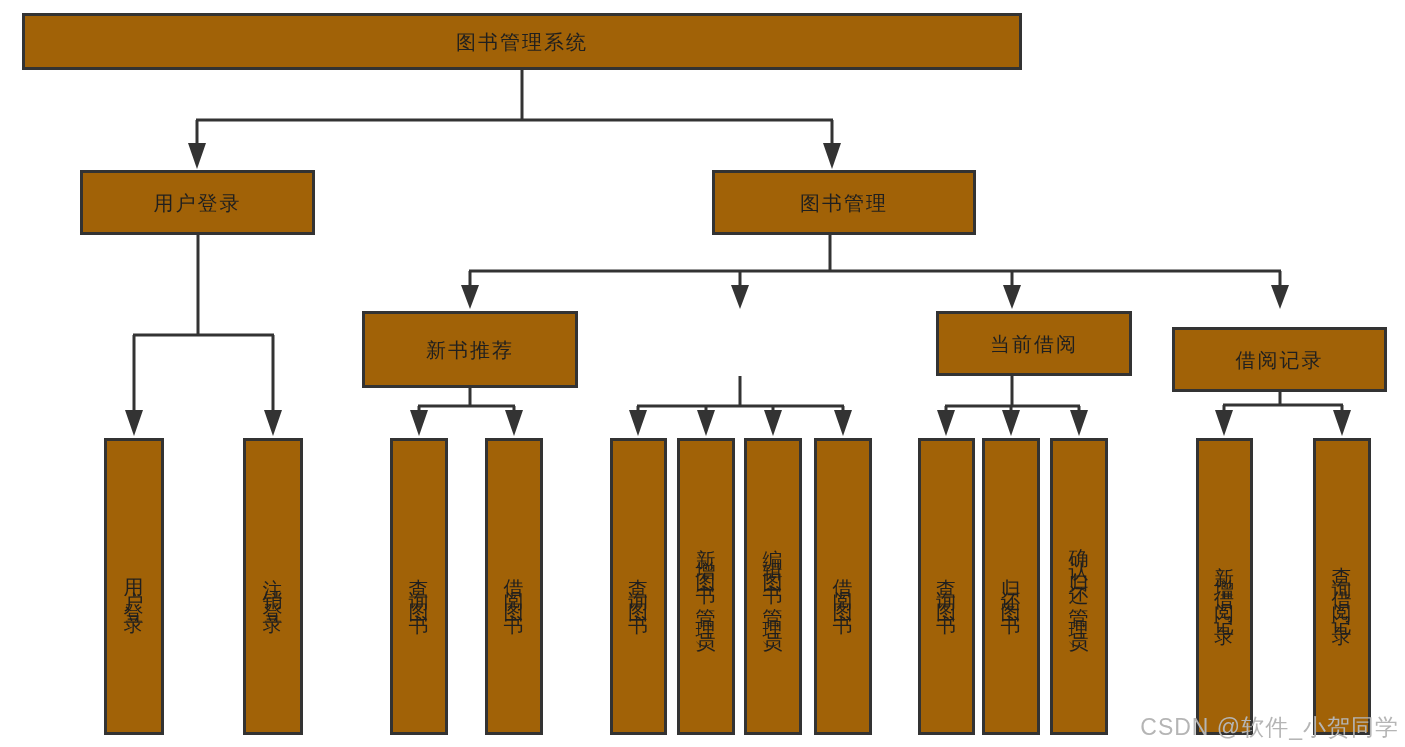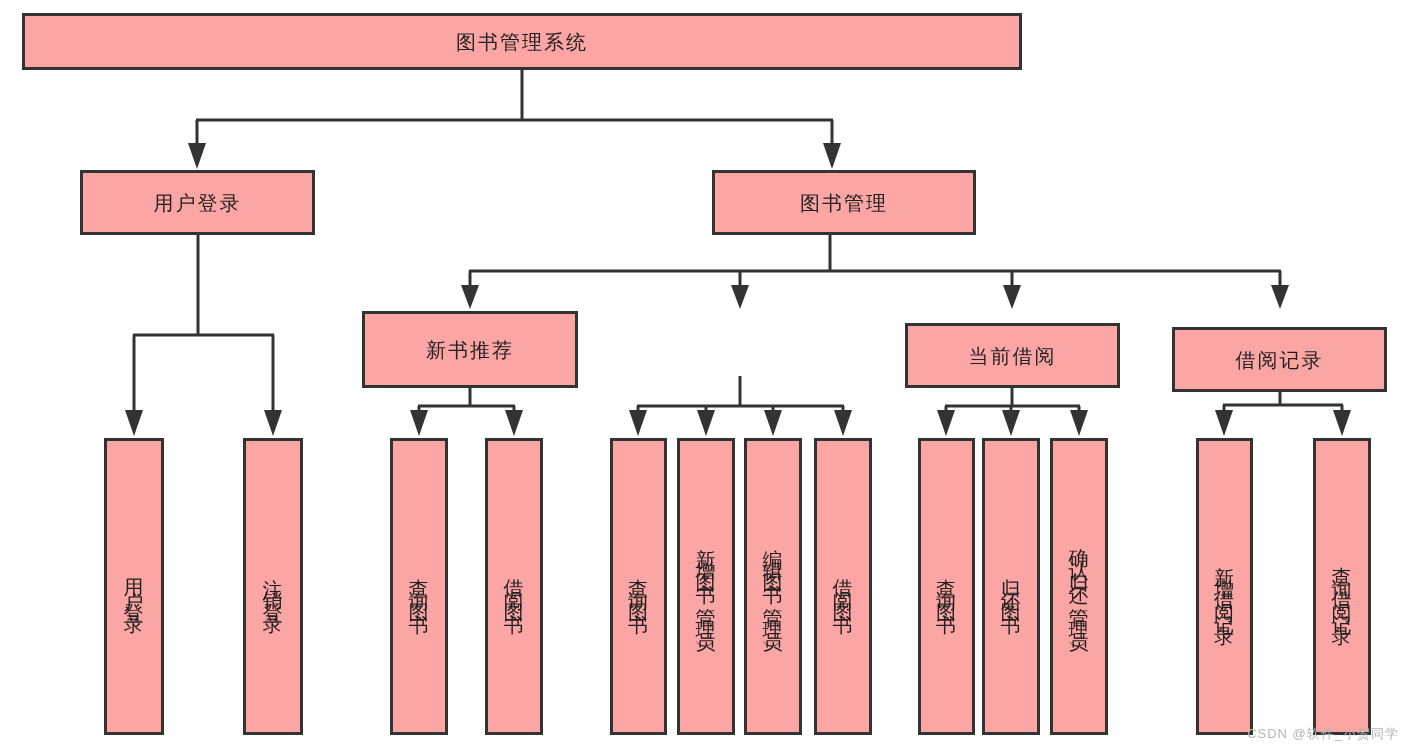--- a/index.html
+++ b/index.html
@@ -13,39 +13,39 @@
   }
   #connectors {
     position: absolute;
     left: 0; top: 0;
     width: 1405px; height: 747px;
   }
   .node {
     position: absolute;
     box-sizing: border-box;
     border: 3px solid #333333;
-    background: #fca5a5;
+    background: #a16207;
     color: #1f1f1f;
     display: flex;
     align-items: center;
     justify-content: center;
     font-size: 20px;
     line-height: 1;
   }
   .h-node { letter-spacing: 2px; }
   .v-node {
     writing-mode: vertical-rl;
     letter-spacing: 12px;
     text-align: center;
   }
   #watermark {
     position: absolute;
     right: 6px;
     bottom: 4px;
-    font-size: 13px;
+    font-size: 23px;
     color: #b5b5b5;
     letter-spacing: 1px;
     white-space: nowrap;
     margin-left: 32px;
   }
   line { stroke: #333333; stroke-width: 3; }
   polygon { fill: #333333; }
 </style>
 </head>
 <body>
@@ -113,21 +113,21 @@
     <line x1="1342" y1="405" x2="1342" y2="413"></line>
     <polygon points="1333,410 1351,410 1342,436"></polygon>
   </svg>
 
   <div class="node h-node" style="left:22px; top:13px; width:1000px; height:57px;">图书管理系统</div>
 
   <div class="node h-node" style="left:80px; top:170px; width:235px; height:65px;">用户登录</div>
   <div class="node h-node" style="left:712px; top:170px; width:264px; height:65px;">图书管理</div>
 
   <div class="node h-node" style="left:362px; top:311px; width:216px; height:77px;">新书推荐</div>
-  <div class="node h-node" style="left:905px; top:311px; width:215px; height:65px;margin-top:12px;">当前借阅</div>
+  <div class="node h-node" style="left:936px; top:311px; width:196px; height:65px;">当前借阅</div>
   <div class="node h-node" style="left:1172px; top:311px; width:215px; height:65px;margin-top:16px;">借阅记录</div>
 
   <div class="node v-node" style="left:104px; top:438px; width:60px; height:297px;">用户登录</div>
   <div class="node v-node" style="left:243px; top:438px; width:60px; height:297px;">注销登录</div>
 
   <div class="node v-node" style="left:390px; top:438px; width:58px; height:297px;">查询图书</div>
   <div class="node v-node" style="left:485px; top:438px; width:58px; height:297px;">借阅图书</div>
 
   <div class="node v-node" style="left:610px; top:438px; width:57px; height:297px;">查询图书</div>
   <div class="node v-node" style="left:677px; top:438px; width:58px; height:297px;">新增图书（管理员）</div>

